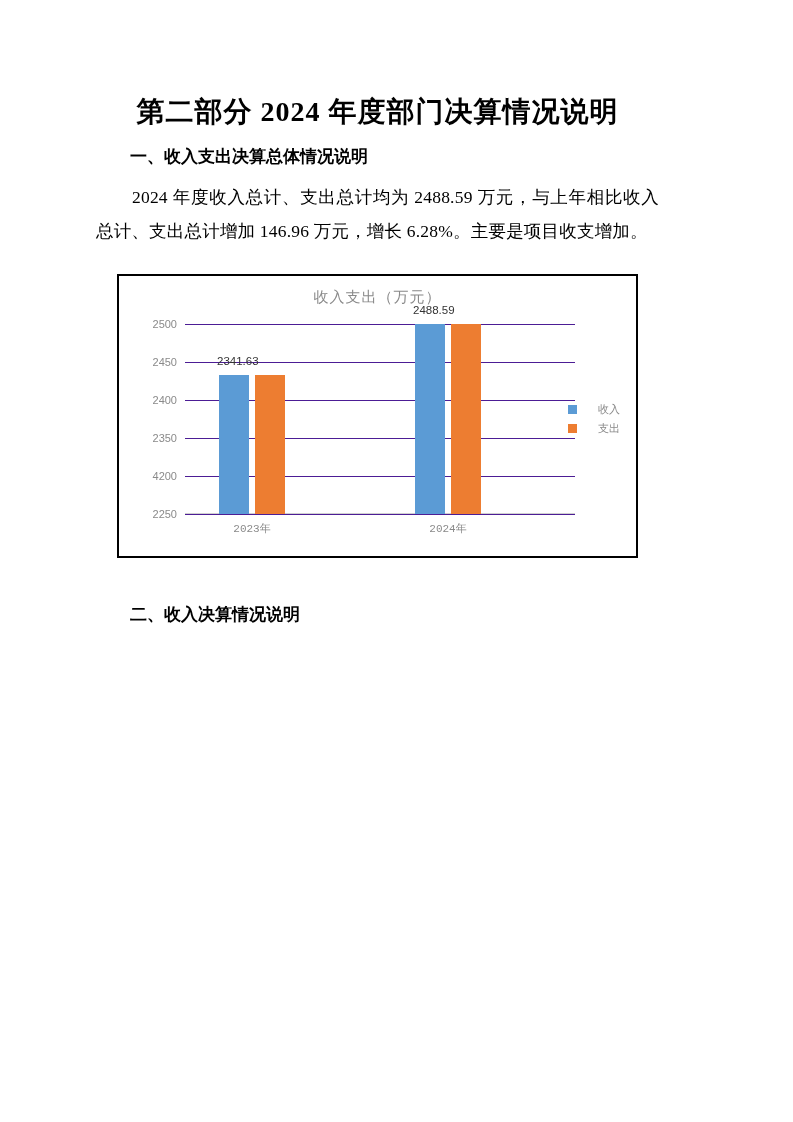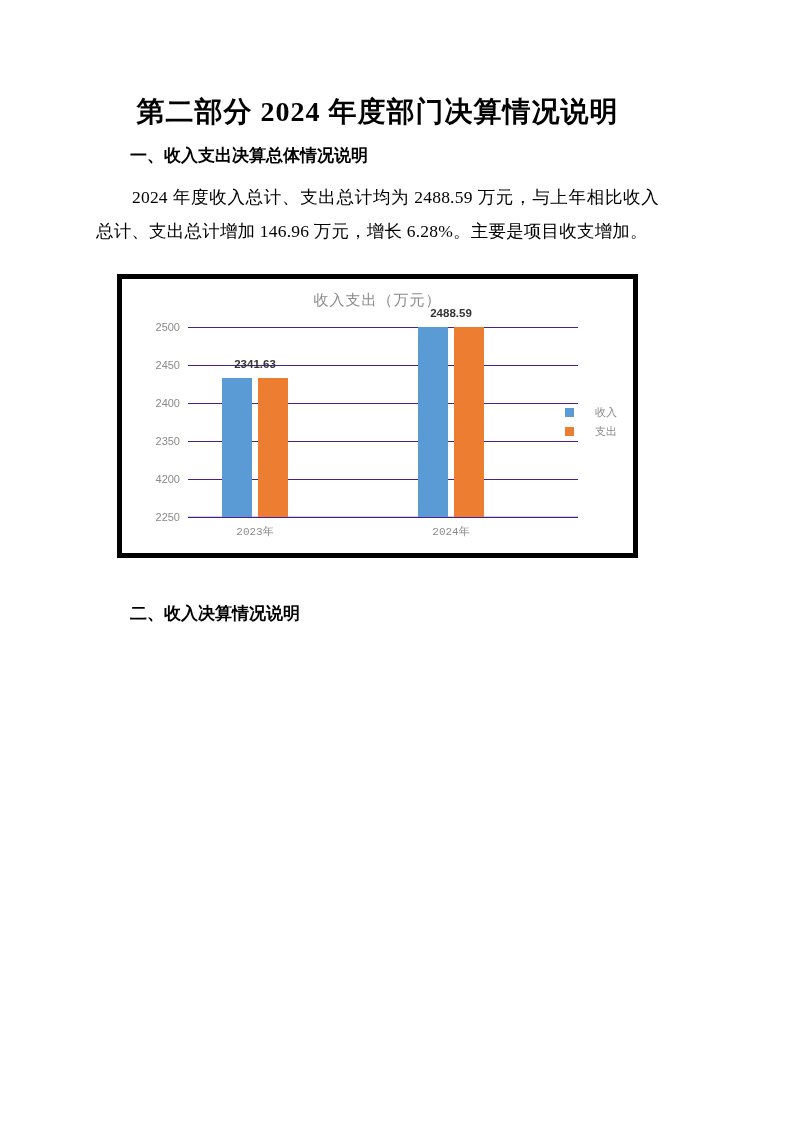--- a/index.html
+++ b/index.html
@@ -24,21 +24,21 @@
   .doc-title {
     font-family: "Liberation Serif", "DejaVu Serif", serif;
     font-weight: bold;
     font-size: 28px;
     text-align: center;
     letter-spacing: 1px;
     margin: 18px 0 14px 0;
     line-height: 1.3;
   }
   .section-heading {
-    font-family: Liberation Mono, monospace;
+    font-family: Liberation Sans, sans-serif;
     font-weight: bold;
     font-size: 17px;
     margin: 14px 0 10px 0;
     text-indent: 34px;
     line-height: 1.5;
   }
   .para {
     font-size: 17.5px;
     line-height: 1.95;
     text-align: justify;
@@ -49,21 +49,21 @@
   .chart-wrap {
     margin: 26px 0 0 0;
     display: flex;
     justify-content: center;
   }
   .chart-box {
     position: relative;
     width: 521px;
     height: 284px;
     background: #ffffff;
-    border: 5px solid #000000;
+    border: 2px solid #000000;
     box-sizing: border-box;
   }
   .chart-title {
     position: absolute;
     top: 12px;
     left: 0;
     width: 100%;
     text-align: center;
     font-family: "Liberation Sans", "DejaVu Sans", sans-serif;
     font-size: 15px;
@@ -113,24 +113,24 @@
   .bar {
     width: 30px;
   }
   .bar.income { background: #5b9bd5; }
   .bar.expense { background: #ed7d31; }
   .bar-label {
     position: absolute;
     top: -20px;
     left: 0;
     width: 100%;
-    text-align: center;
+    text-align: left;
     font-family: "Liberation Sans", "DejaVu Sans", sans-serif;
     font-size: 11.5px;
-    font-weight: bold;
+    font-weight: normal;
     color: #333333;
     white-space: nowrap;
   }
   .xtick {
     position: absolute;
     top: 100%;
     left: 0;
     width: 100%;
     margin-top: 7px;
     text-align: center;

